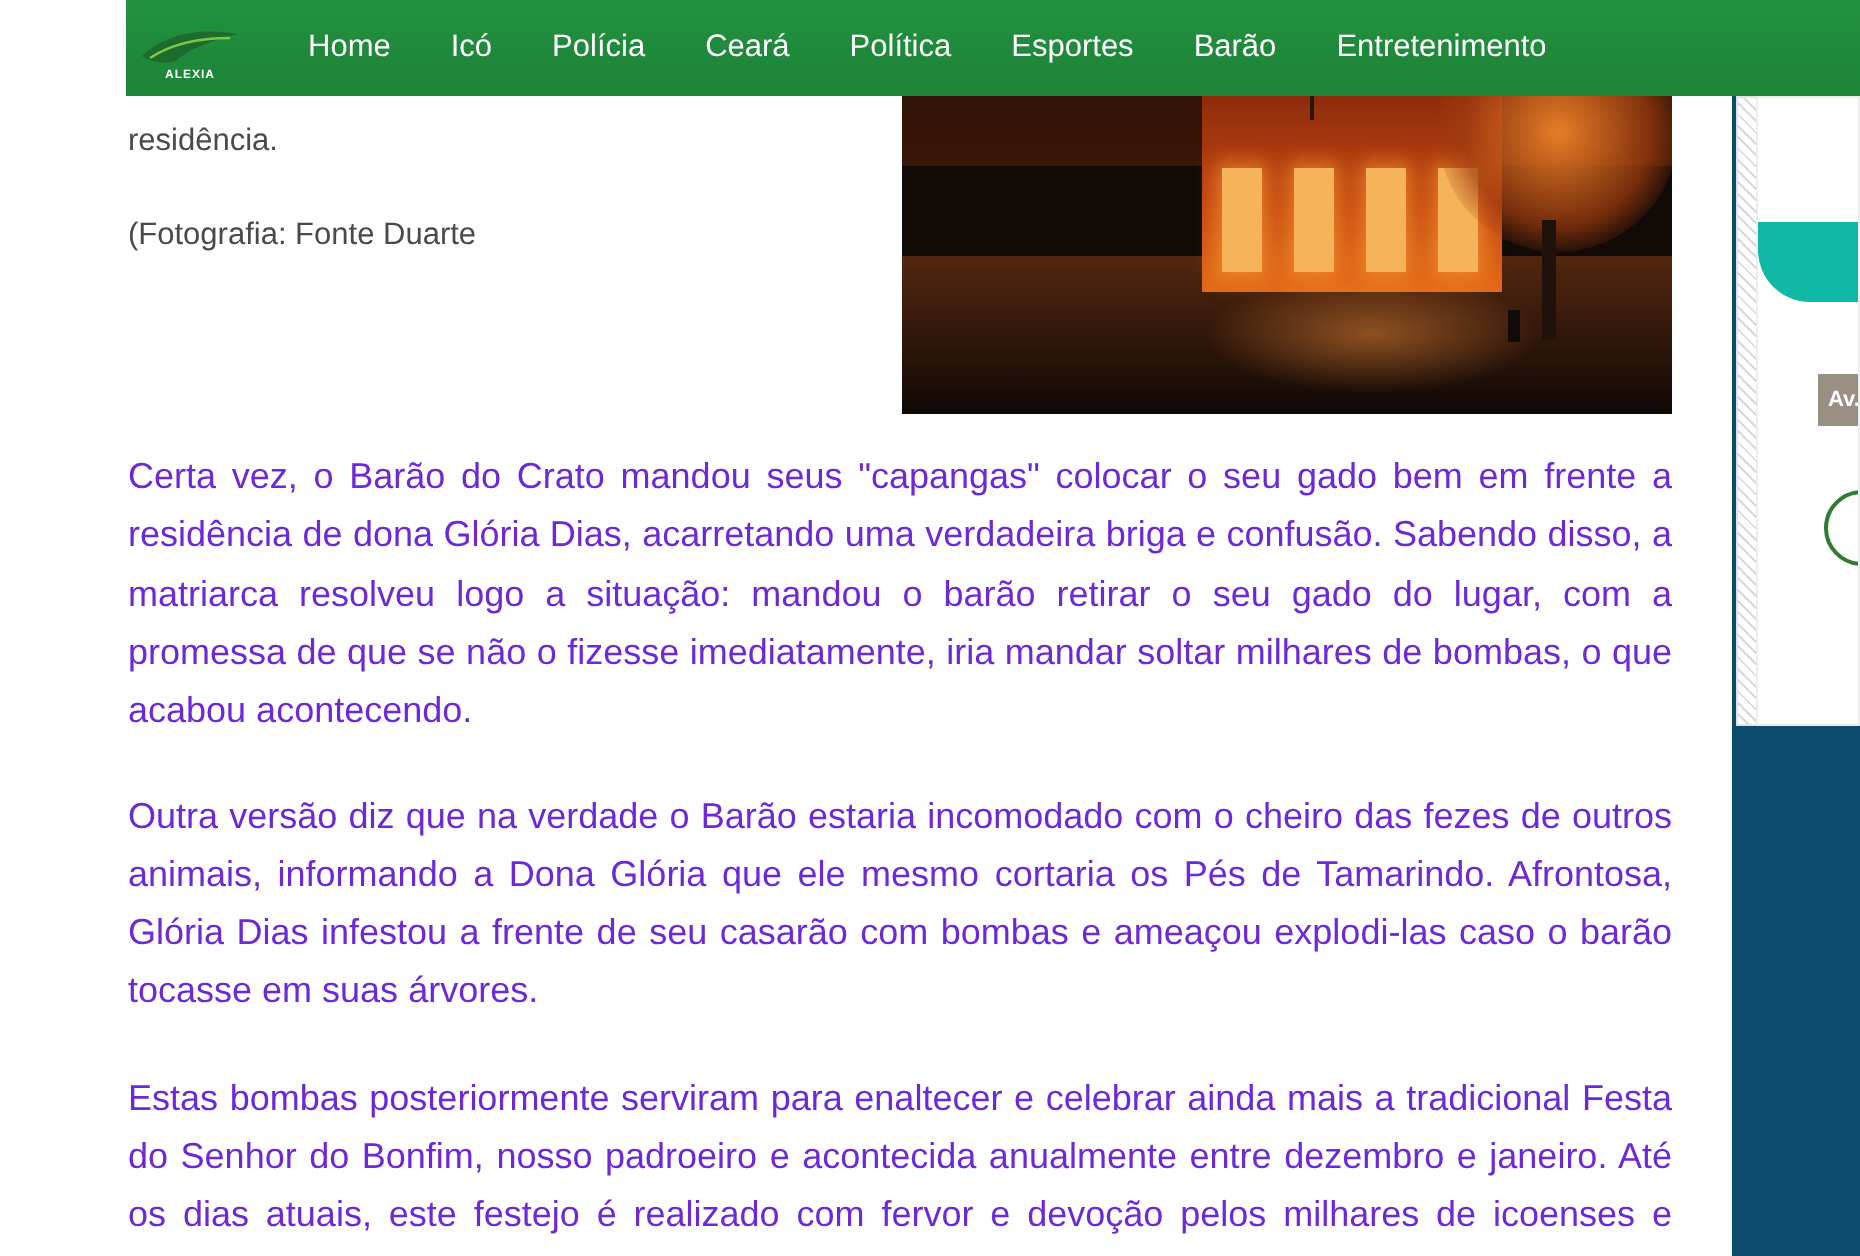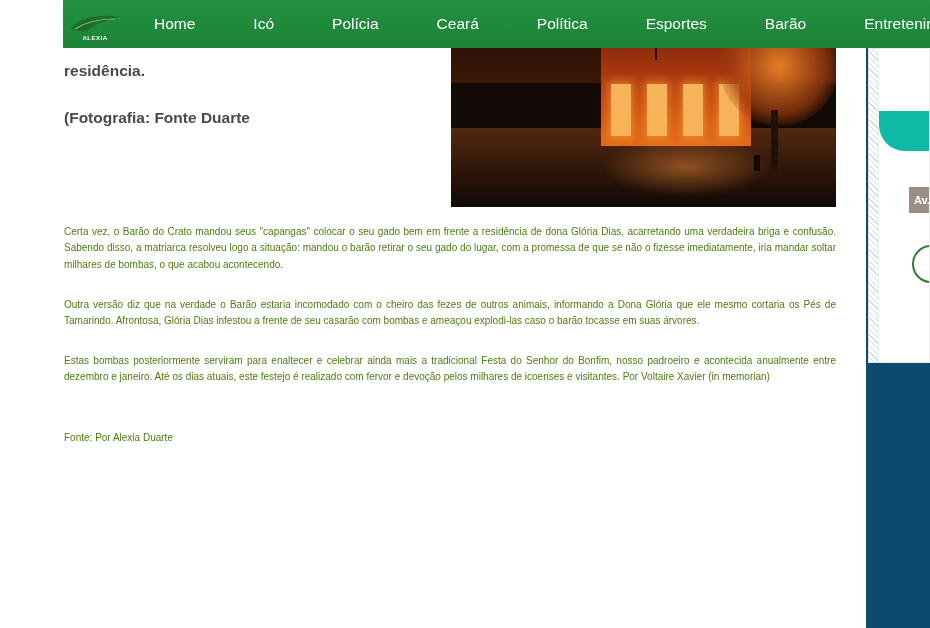--- a/index.html
+++ b/index.html
@@ -61,21 +61,20 @@
     color: #ffffff;
     letter-spacing: .5px;
     font-weight: bold;
   }
   .nav-items {
     display: flex;
     align-items: center;
     height: 48px;
     margin-left: 12px;
     overflow: hidden;
-    gap: 28px;
   }
   .nav-item {
     color: #ffffff;
     font-size: 15.5px;
     padding: 0 15px;
     line-height: 48px;
     white-space: nowrap;
     cursor: pointer;
   }
 
@@ -94,21 +93,20 @@
     padding: 0 30px 0 64px;
     position: relative;
   }
 
   .lead-text {
     font-size: 15.5px;
     line-height: 1.62;
     color: #4a4a4a;
     margin: 0;
     width: 380px;
-    font-weight: bold;
   }
   .lead-block {
     padding-top: 10px;
   }
   .lead-block p { margin: 0 0 22px 0; }
 
   .hero-photo {
     position: absolute;
     top: -48px;
     left: 451px;
@@ -162,23 +160,23 @@
   .hero-photo .poleline {
     position: absolute; left: 204px; top: 0; width: 2px; height: 60px;
     background: #2b1509;
   }
 
   .body-copy {
     padding-top: 72px;
   }
   .body-copy p {
     margin: 0 0 24px 0;
-    font-size: 10px;
+    font-size: 18px;
     line-height: 1.62;
-    color: #4d7c0f;
+    color: #6d28d9;
     text-align: justify;
     width: 772px;
   }
   .source-line {
     font-size: 14px;
     font-weight: normal;
     color: #333333;
     margin: 0;
     padding-top: 20px;
   }

